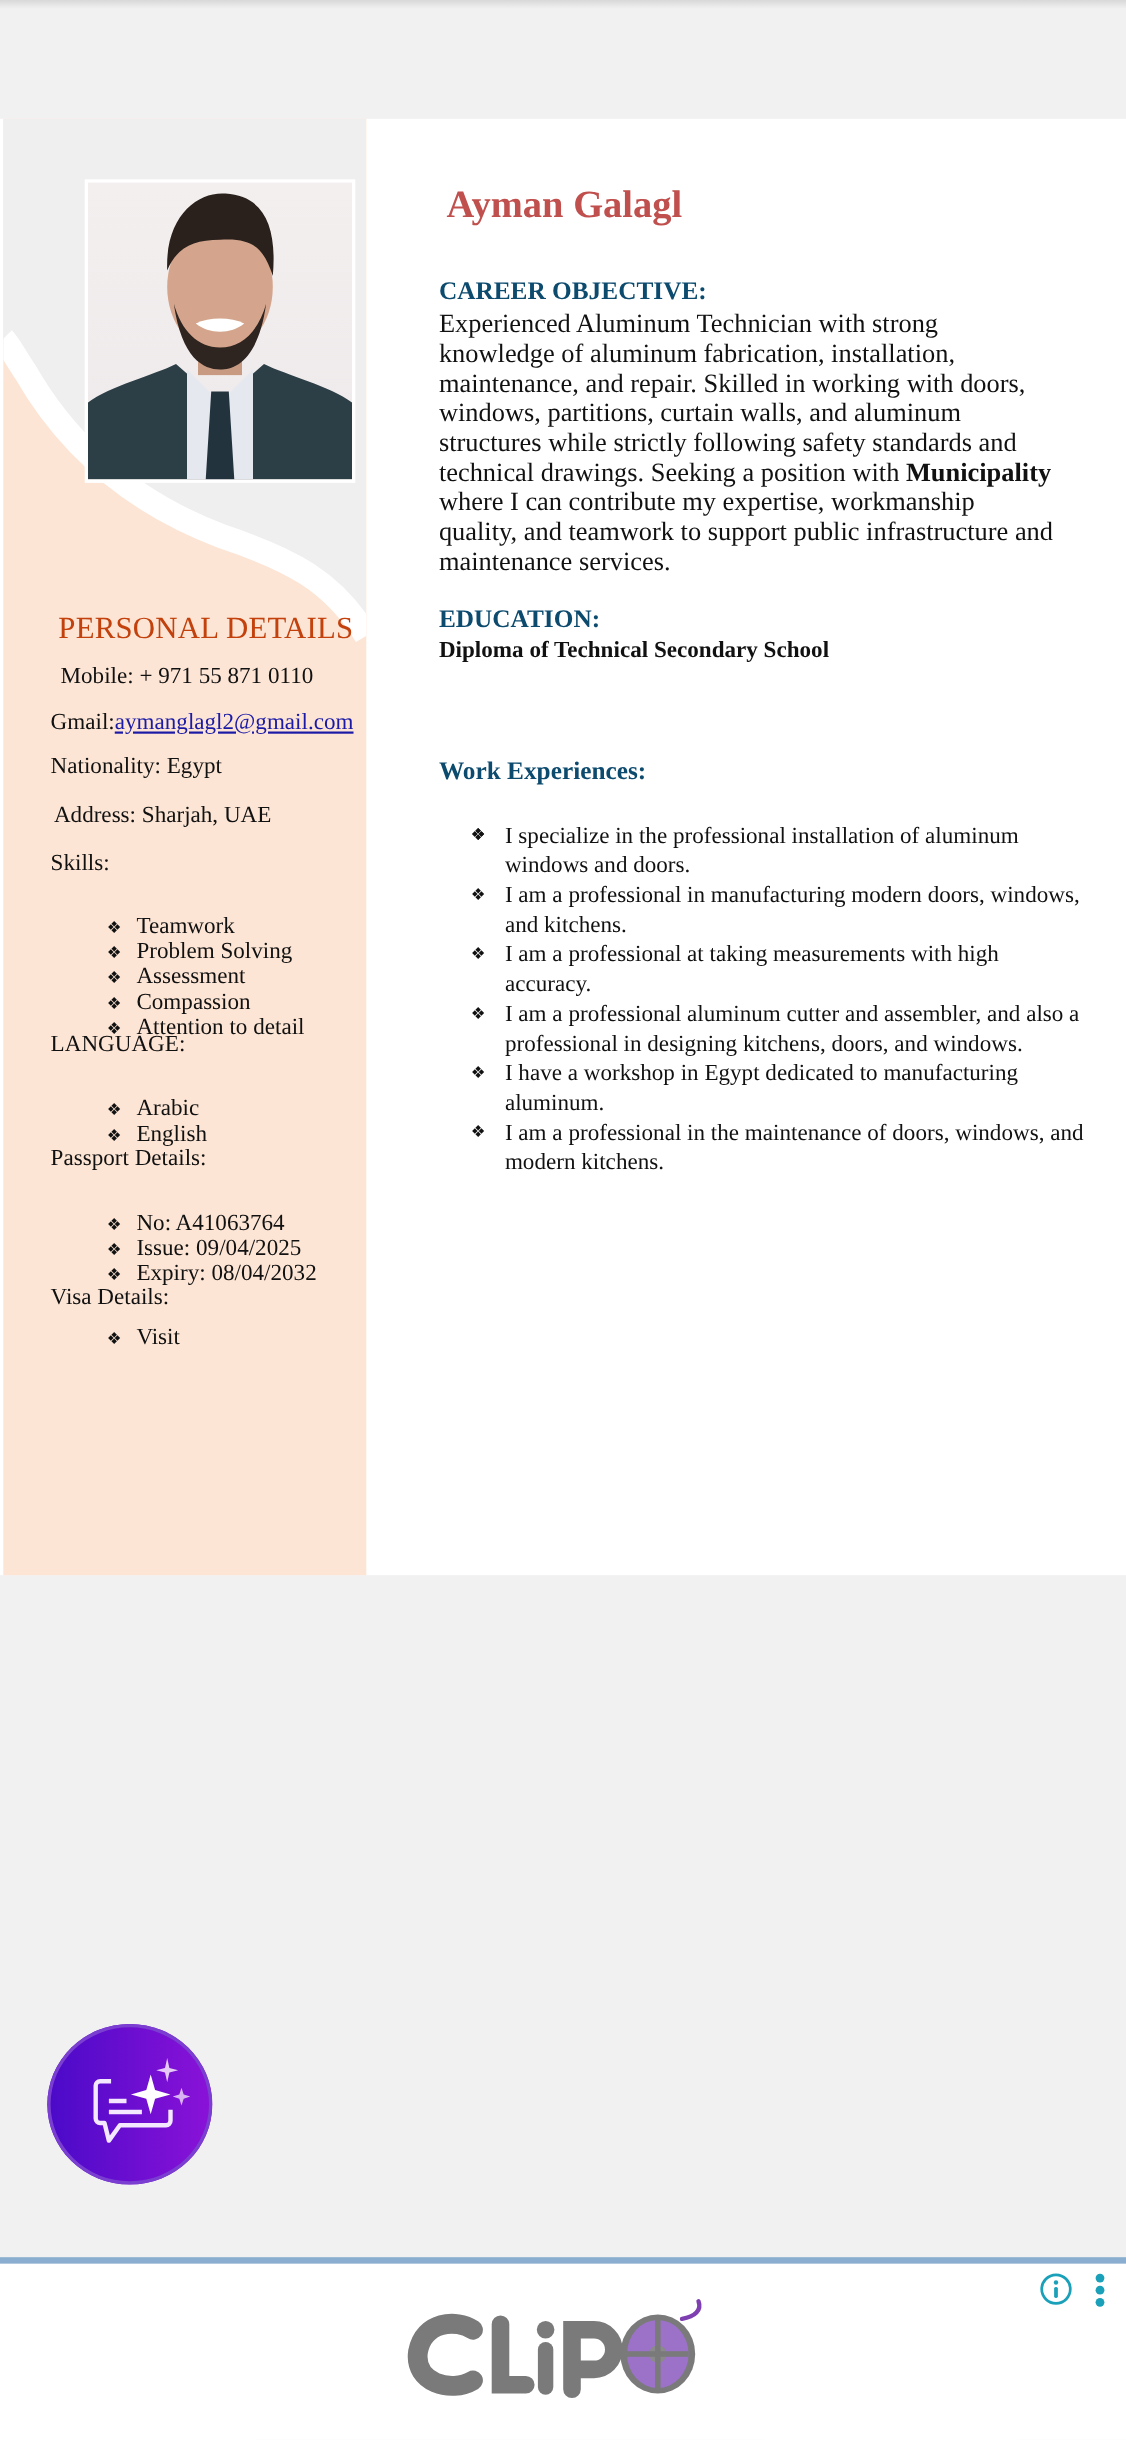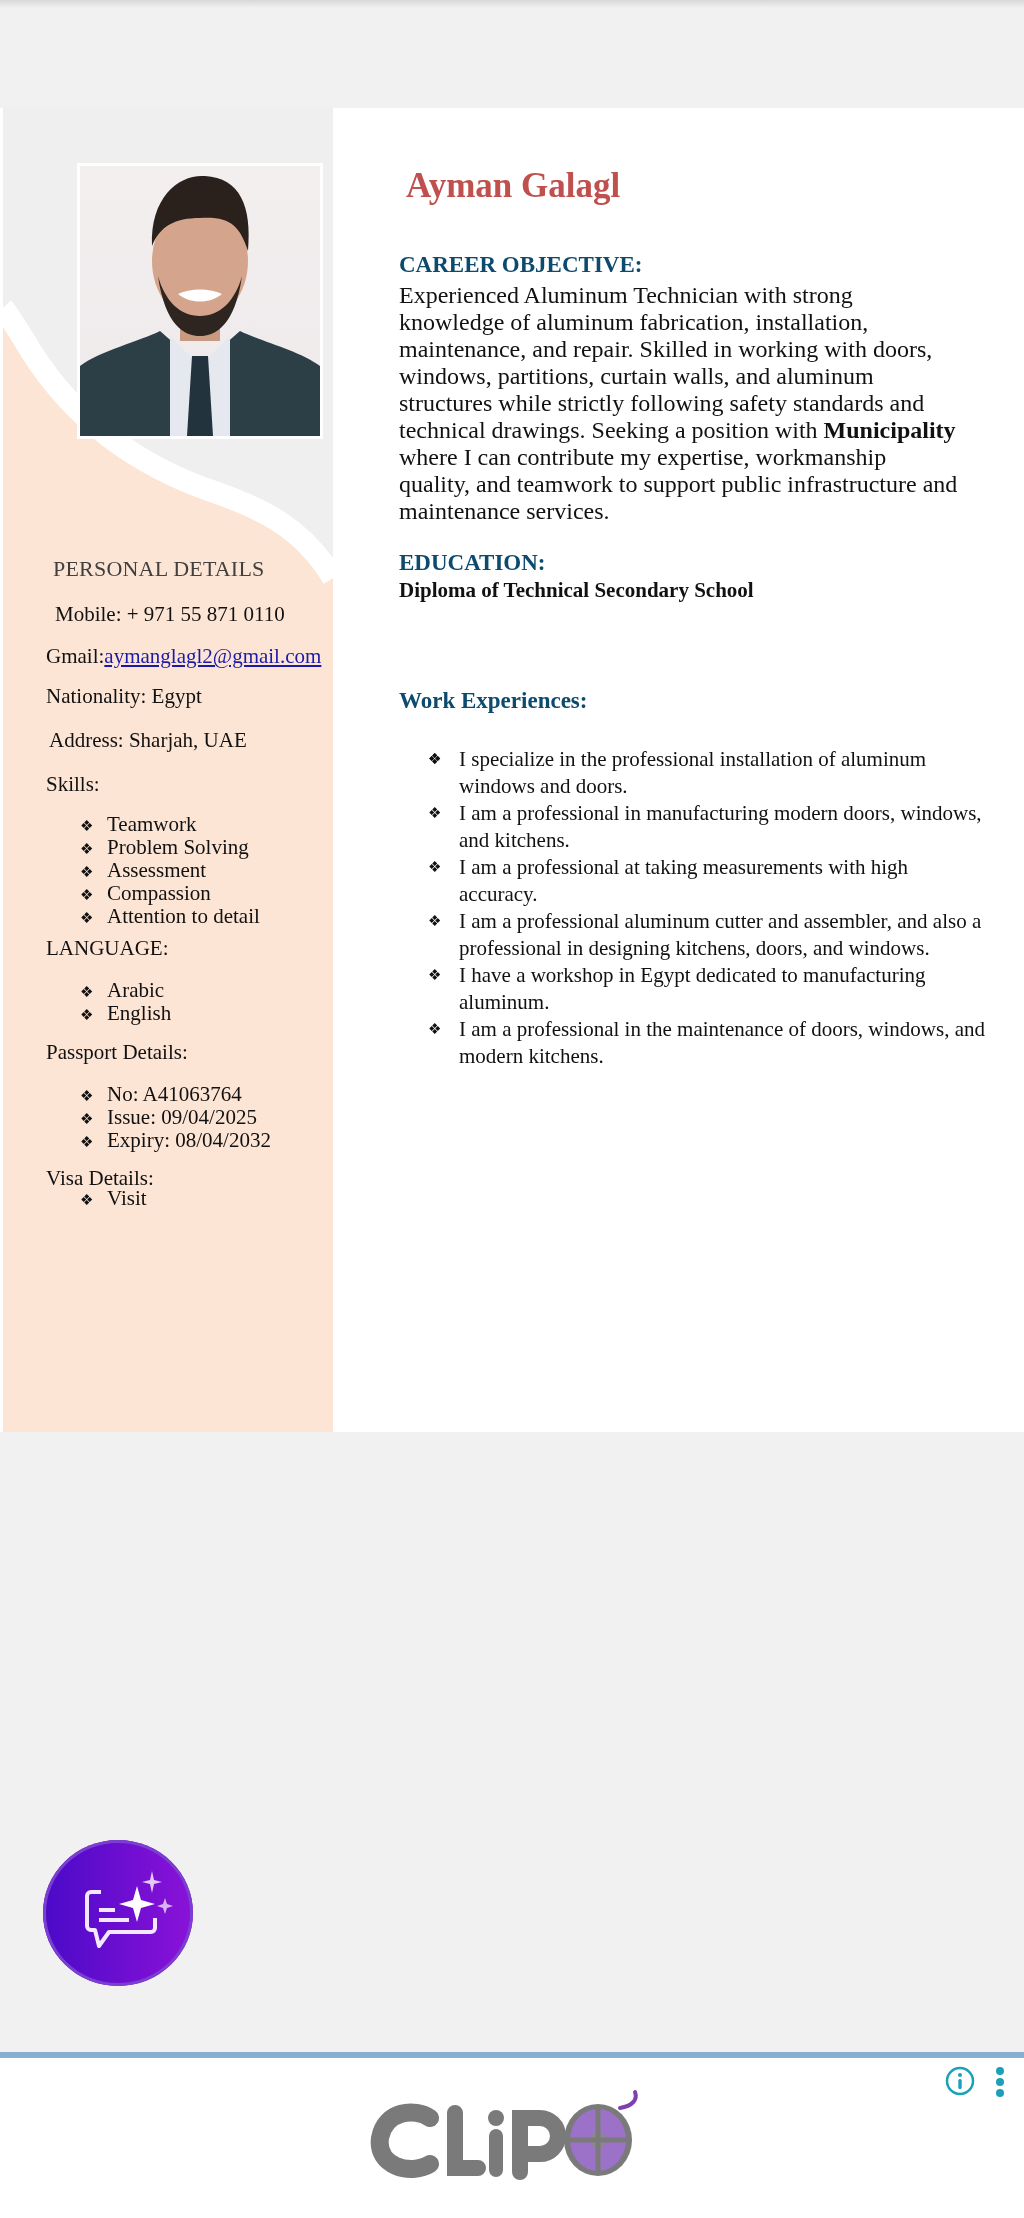--- a/index.html
+++ b/index.html
@@ -3,24 +3,24 @@
 <meta charset="utf-8">
 <style>
   html, body { margin:0; padding:0; }
   body { width:1024px; height:2218px; background:#f1f1f1; position:relative; overflow:hidden; font-family:"Liberation Serif", serif; color:#111; }
   .topshadow { position:absolute; left:0; top:0; width:1024px; height:8px; background:linear-gradient(#d8d8d8,#f1f1f1); }
   .page { position:absolute; left:0; top:108px; width:1024px; height:1324px; background:#fff; }
   .sidebar { position:absolute; left:3px; top:0; width:330px; height:1324px; background:#fde5d5; overflow:hidden; }
   .sidebar svg.wave { position:absolute; left:0; top:0; }
   .photo { position:absolute; left:74px; top:55px; width:246px; height:276px; background:#fff; padding:3px; box-sizing:border-box; }
   .photo-inner { width:100%; height:100%; background:linear-gradient(#f3efef,#eee9ea); position:relative; overflow:hidden; }
-  .sb-heading { position:absolute; left:50px; top:448px; font-size:22px; color:#404040; letter-spacing:0.2px; }
+  .sb-heading { position:absolute; left:50px; top:448px; font-size:28px; color:#c2410c; letter-spacing:0.2px; }
   .sb-line { position:absolute; left:43px; font-size:21px; white-space:nowrap; }
   .sb-line a { color:#1a1aa6; text-decoration:underline; }
-  .sb-list { position:absolute; left:77px; font-size:21px; line-height:21px; list-style:none; margin:0; padding:0; }
+  .sb-list { position:absolute; left:77px; font-size:21px; line-height:21px; list-style:none; margin:17px; padding:0; }
   .sb-list li { white-space:nowrap; }
   .bullet { display:inline-block; width:27px; font-family:"DejaVu Sans", sans-serif; font-size:15px; }
   .main { position:absolute; left:398px; top:0; width:600px; }
   .name { position:absolute; left:8px; top:58px; font-size:35px; font-weight:bold; color:#c0504d; white-space:nowrap; }
   .sec { position:absolute; left:1px; font-size:23px; font-weight:bold; color:#0c4a6e; white-space:nowrap; }
   .objective { position:absolute; left:1px; top:174px; width:560px; font-size:24px; line-height:27px; }
   .edu { position:absolute; left:1px; top:470px; font-size:21px; font-weight:bold; }
   .work { position:absolute; left:30px; top:638px; width:560px; list-style:none; margin:0; padding:0; font-size:21px; line-height:27px; }
   .work li { position:relative; padding-left:31px; }
   .work li .bullet { position:absolute; left:0; top:0; }

